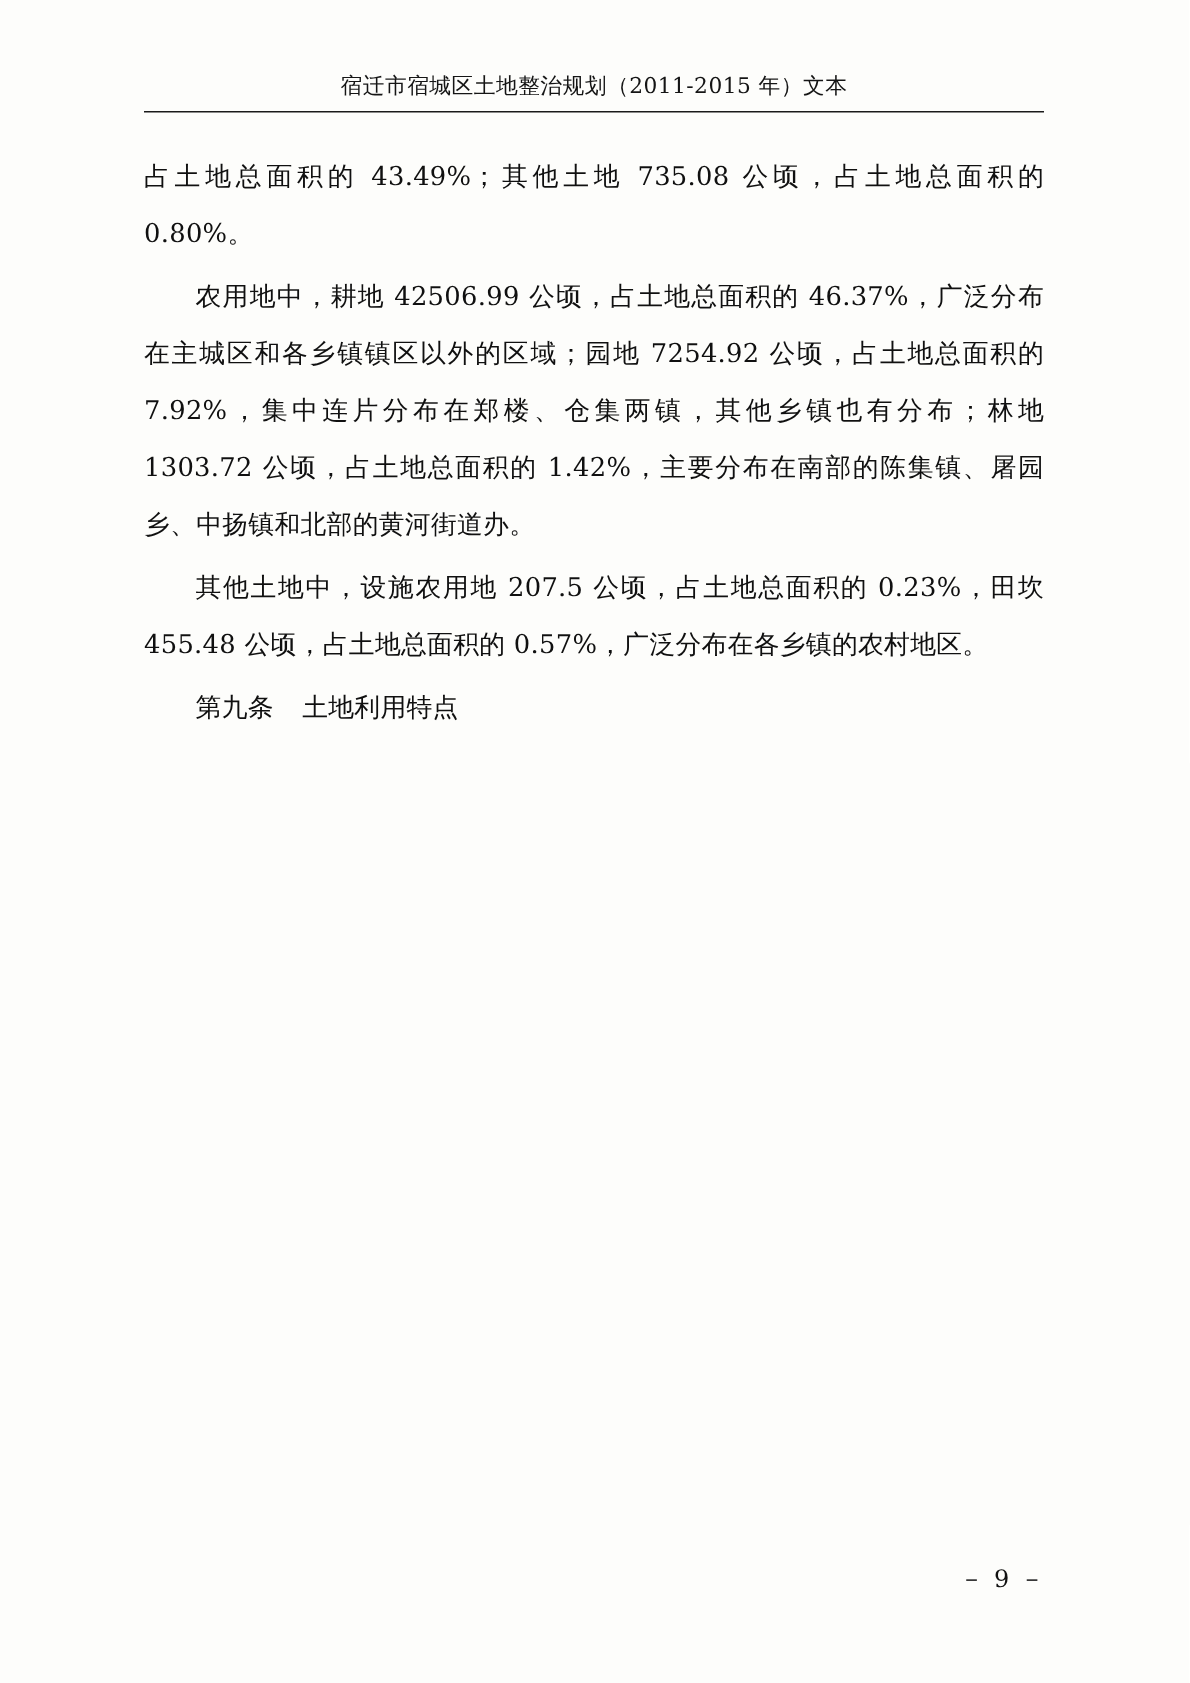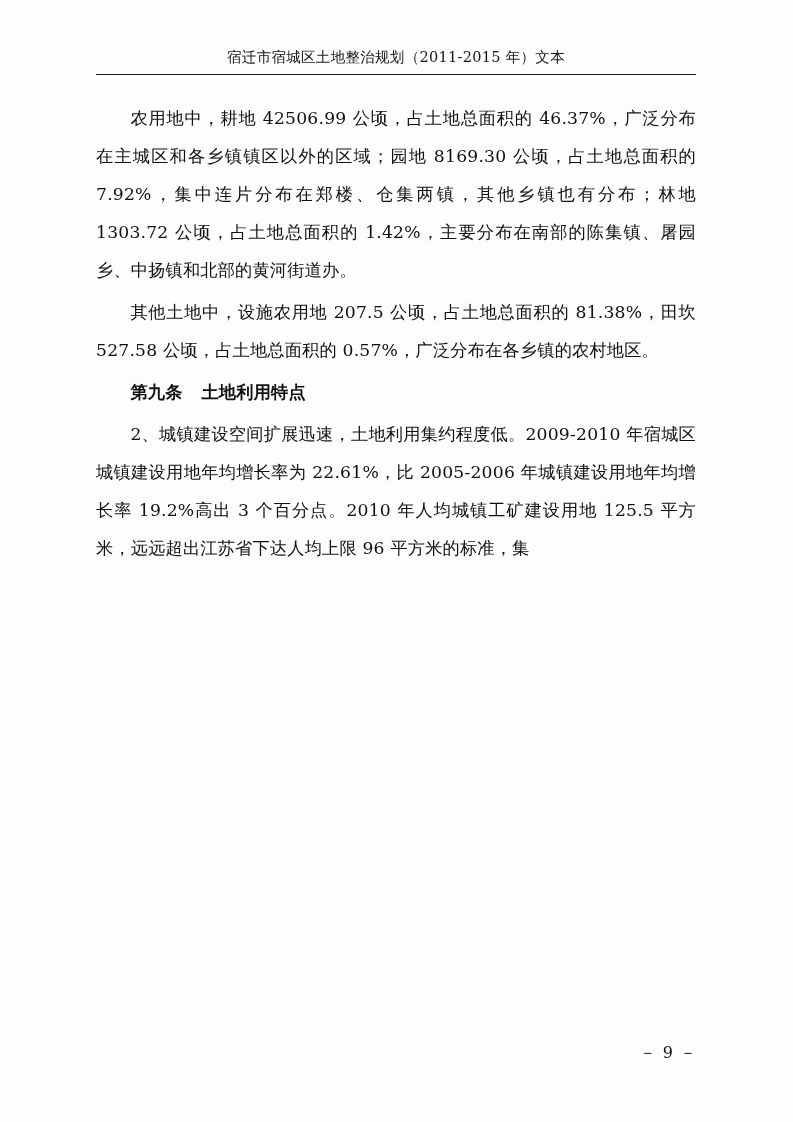--- a/index.html
+++ b/index.html
@@ -45,21 +45,21 @@
     letter-spacing: 0.2px;
     color: #101010;
   }
   .indent {
     text-indent: 2em;
   }
   .heading {
     margin: 10px 0 2px 0;
     font-size: 17.4px;
     line-height: 38px;
-    font-weight: bold;
+    font-weight: normal;
     text-indent: 2em;
     letter-spacing: 1px;
   }
   .heading .h-gap {
     display: inline-block;
     width: 1.1em;
   }
   .page-number {
     position: absolute;
     left: 0;
@@ -75,24 +75,24 @@
 </head>
 <body>
 
 <div class="page">
   <div class="page-inner">
 
     <div class="header">宿迁市宿城区土地整治规划（2011-2015 年）文本</div>
     <hr class="header-rule">
 
     <div class="body-text">
-      <p class="indent">农用地中，耕地 42506.99 公顷，占土地总面积的 46.37%，广泛分布在主城区和各乡镇镇区以外的区域；园地 8169.30 公顷，占土地总面积的 7.92%，集中连片分布在郑楼、仓集两镇，其他乡镇也有分布；林地 1303.72 公顷，占土地总面积的 1.42%，主要分布在南部的陈集镇、屠园乡、中扬镇和北部的黄河街道办。</p>
-      <p class="indent">其他土地中，设施农用地 207.5 公顷，占土地总面积的 81.38%，田坎 527.58 公顷，占土地总面积的 0.57%，广泛分布在各乡镇的农村地区。</p>
+      <p>占土地总面积的 43.49%；其他土地 735.08 公顷，占土地总面积的 0.80%。</p>
+      <p class="indent">农用地中，耕地 42506.99 公顷，占土地总面积的 46.37%，广泛分布在主城区和各乡镇镇区以外的区域；园地 7254.92 公顷，占土地总面积的 7.92%，集中连片分布在郑楼、仓集两镇，其他乡镇也有分布；林地 1303.72 公顷，占土地总面积的 1.42%，主要分布在南部的陈集镇、屠园乡、中扬镇和北部的黄河街道办。</p>
+      <p class="indent">其他土地中，设施农用地 207.5 公顷，占土地总面积的 0.23%，田坎 455.48 公顷，占土地总面积的 0.57%，广泛分布在各乡镇的农村地区。</p>
 
       <p class="heading"><span>第九条</span><span class="h-gap"></span><span>土地利用特点</span></p>
 
-      <p class="indent">2、城镇建设空间扩展迅速，土地利用集约程度低。2009-2010 年宿城区城镇建设用地年均增长率为 22.61%，比 2005-2006 年城镇建设用地年均增长率 19.2%高出 3 个百分点。2010 年人均城镇工矿建设用地 125.5 平方米，远远超出江苏省下达人均上限 96 平方米的标准，集</p>
     </div>
 
   </div>
 
   <div class="page-number">－ 9 －</div>
 </div>
 
 </body></html>

